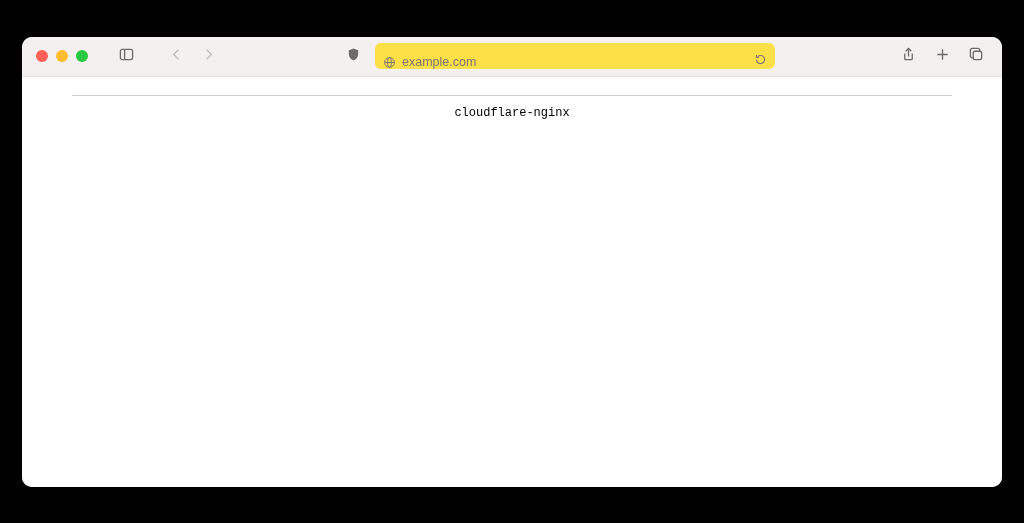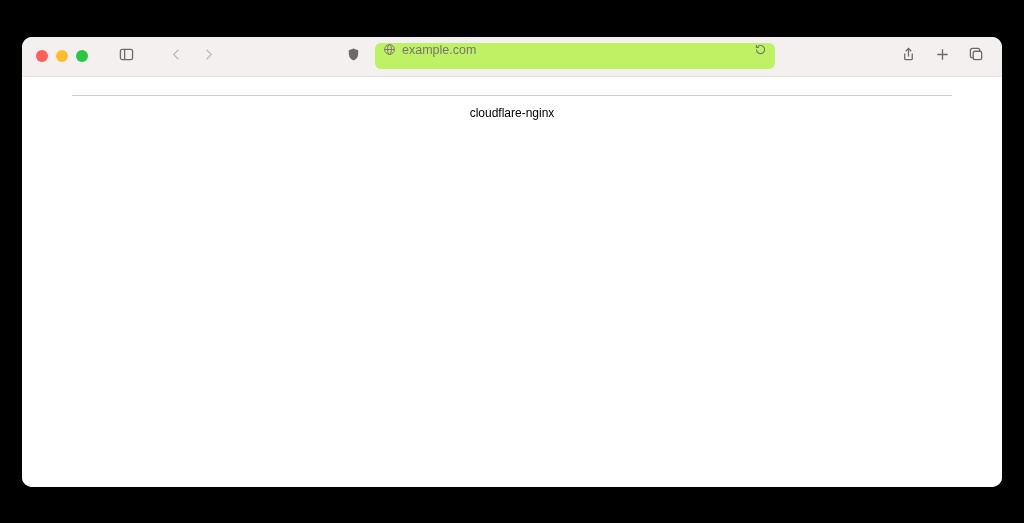--- a/index.html
+++ b/index.html
@@ -42,24 +42,24 @@
     .tb-icon-btn svg { width: 15px; height: 15px; stroke: currentColor; fill: none; stroke-width: 1.4; }
     .tb-icon-btn.fill svg { fill: currentColor; stroke: none; }
     .disabled { color: #c2bcbc; }
 
     .spacer-sm { width: 10px; }
     .spacer-flex { flex: 1; }
 
     .address-bar {
       flex: 0 0 400px;
       height: 26px;
-      background: #bef264;
+      background: #fde047;
       border-radius: 6px;
       display: flex;
-      align-items: flex-start;
+      align-items: flex-end;
       padding: 0 8px;
       gap: 6px;
       color: #7a7474;
       font-size: 12.5px;
       position: relative;
       margin: 0 auto;
     }
     .address-bar .site-icon { width: 13px; height: 13px; display:flex; align-items:center; justify-content:center; }
     .address-bar .site-icon svg { width: 13px; height: 13px; stroke: #7a7474; fill: none; stroke-width:1.2; }
     .address-bar .url { flex: 1; white-space: nowrap; overflow: hidden; }
@@ -81,21 +81,21 @@
       color: #000;
       margin-bottom: 10px;
     }
     .divider {
       border: none;
       border-top: 1px solid #ccc;
       margin: 0 0 10px 0;
     }
     .server-line {
       text-align: center;
-      font-family: Liberation Sans, sans-serif;
+      font-family: Liberation Mono, monospace;
       font-size: 12px;
       color: #000;
     }
   </style>
 </head>
 <body>
 
 <div class="browser-window">
 
   <div class="toolbar">

